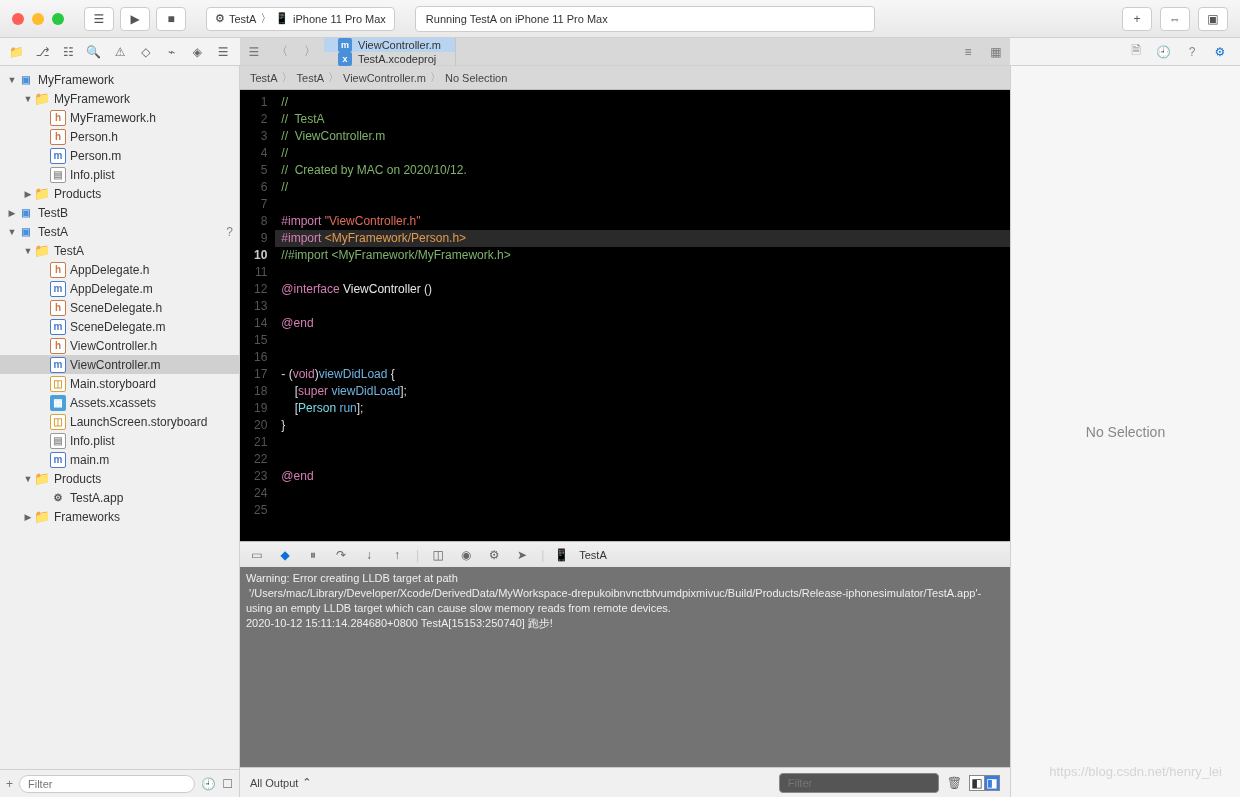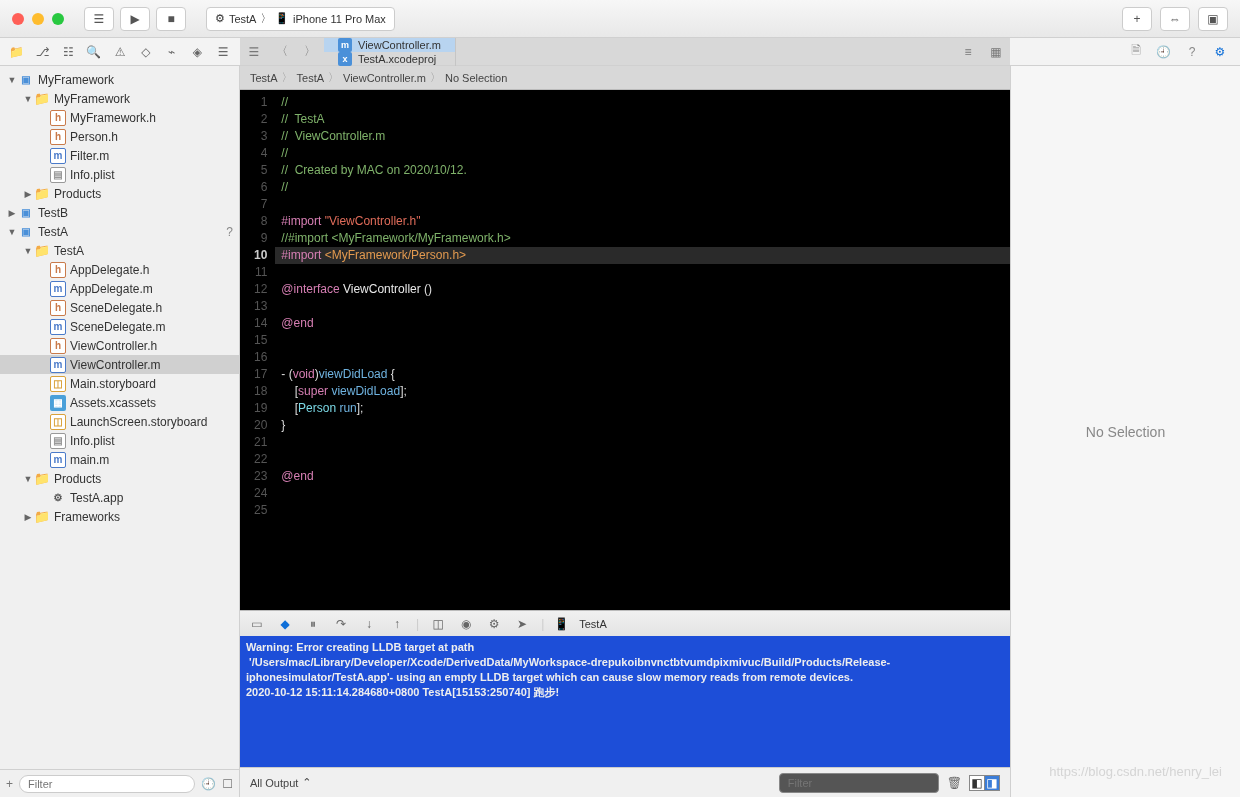--- a/index.html
+++ b/index.html
@@ -52,21 +52,21 @@
 .gutter .ln.hl{color:#ccc;font-weight:bold;}
 .code{flex:1;padding:4px 0;color:#ddd;}
 .code .line{height:17px;padding-left:6px;white-space:pre;}
 .code .line.hl{background:#2a2a2a;}
 .c-comment{color:#7fb26a;} .c-keyword{color:#d77fb4;} .c-string{color:#e06c5a;}
 .c-type{color:#7bd9e6;} .c-func{color:#6fb3e0;} .c-class{color:#e8e8e8;} .c-angle{color:#e39a4f;}
 
 .debug-bar{height:26px;background:linear-gradient(#f0f0f0,#e4e4e4);border-top:1px solid #bbb;display:flex;align-items:center;padding:0 8px;gap:10px;}
 .debug-btn{color:#666;width:18px;text-align:center;cursor:pointer;}
 .debug-btn.active{color:#0f6fd8;}
-.console{height:131px;background:#1d4ed8;color:#eee;font-family:Menlo,Monaco,monospace;font-size:11px;line-height:14px;padding:4px 6px;overflow:auto;white-space:pre-wrap;font-weight:bold;}
+.console{height:200px;background:#737373;color:#eee;font-family:Menlo,Monaco,monospace;font-size:11px;line-height:14px;padding:4px 6px;overflow:auto;white-space:pre-wrap;}
 .console-footer{height:30px;background:#f0f0f0;border-top:1px solid #ccc;display:flex;align-items:center;padding:0 10px;gap:10px;}
 .cf-left{font-size:11px;color:#444;display:flex;align-items:center;gap:4px;}
 .cf-right{margin-left:auto;display:flex;align-items:center;gap:8px;}
 .cf-filter{width:160px;height:20px;border:1px solid #888;border-radius:4px;background:#555;color:#ccc;padding:0 8px;font-size:11px;}
 .pane-tog{display:flex;}
 .pane-tog span{width:16px;height:16px;border:1px solid #888;display:flex;align-items:center;justify-content:center;margin-left:-1px;}
 
 .inspector{width:230px;background:#f6f6f6;border-left:1px solid #d0d0d0;display:flex;align-items:center;justify-content:center;color:#888;font-size:14px;}
 .watermark{position:absolute;bottom:18px;right:18px;color:rgba(180,180,180,0.5);font-size:13px;pointer-events:none;}
 </style>
@@ -85,20 +85,23 @@
     <div class="tb-btn">■</div>
   </div>
   <div class="tb-group">
     <div class="scheme">
       <span>⚙︎</span>
       <span>TestA</span>
       <span>〉</span>
       <span>📱</span>
       <span>iPhone 11 Pro Max</span>
     </div>
+  </div>
+  <div class="status">
+    <span>Running TestA on iPhone 11 Pro Max</span>
   </div>
   <div class="titlebar-right">
     <div class="tb-btn">+</div>
     <div class="tb-btn">⇔</div>
     <div class="tb-btn">▣</div>
   </div>
 </div>
 
 <div class="toolbar2">
   <div class="nav-icons">
@@ -158,21 +161,21 @@
           <span>MyFramework.h</span>
         </div>
         <div class="tree-row" style="padding-left: 38px;">
           <span class="disclosure"></span>
           <span class="fi fi-h">h</span>
           <span>Person.h</span>
         </div>
         <div class="tree-row" style="padding-left: 38px;">
           <span class="disclosure"></span>
           <span class="fi fi-m">m</span>
-          <span>Filter.m</span>
+          <span>Person.m</span>
         </div>
         <div class="tree-row" style="padding-left: 38px;">
           <span class="disclosure"></span>
           <span class="fi fi-plist">▤</span>
           <span>Info.plist</span>
         </div>
         <div class="tree-row" style="padding-left: 22px;">
           <span class="disclosure">▶</span>
           <span class="fi fi-folder">📁</span>
           <span>Products</span>
@@ -313,22 +316,22 @@
           </div>
         <div class="code" id="code">
             <div class="line"><span class="c-comment">//</span></div>
             <div class="line"><span class="c-comment">//  TestA</span></div>
             <div class="line"><span class="c-comment">//  ViewController.m</span></div>
             <div class="line"><span class="c-comment">//</span></div>
             <div class="line"><span class="c-comment">//  Created by MAC on 2020/10/12.</span></div>
             <div class="line"><span class="c-comment">//</span></div>
             <div class="line"></div>
             <div class="line"><span class="c-keyword">#import </span><span class="c-string">"ViewController.h"</span></div>
+            <div class="line hl"><span class="c-keyword">#import </span><span class="c-angle">&lt;MyFramework/Person.h&gt;</span></div>
             <div class="line"><span class="c-comment">//#import &lt;MyFramework/MyFramework.h&gt;</span></div>
-            <div class="line hl"><span class="c-keyword">#import </span><span class="c-angle">&lt;MyFramework/Person.h&gt;</span></div>
             <div class="line"></div>
             <div class="line"><span class="c-keyword">@interface</span><span> </span><span class="c-class">ViewController</span><span> ()</span></div>
             <div class="line"></div>
             <div class="line"><span class="c-keyword">@end</span></div>
             <div class="line"></div>
             <div class="line"></div>
             <div class="line"><span>- (</span><span class="c-keyword">void</span><span>)</span><span class="c-func">viewDidLoad</span><span> {</span></div>
             <div class="line"><span>    [</span><span class="c-keyword">super</span><span> </span><span class="c-func">viewDidLoad</span><span>];</span></div>
             <div class="line"><span>    [</span><span class="c-type">Person</span><span> </span><span class="c-func">run</span><span>];</span></div>
             <div class="line"><span>}</span></div>

